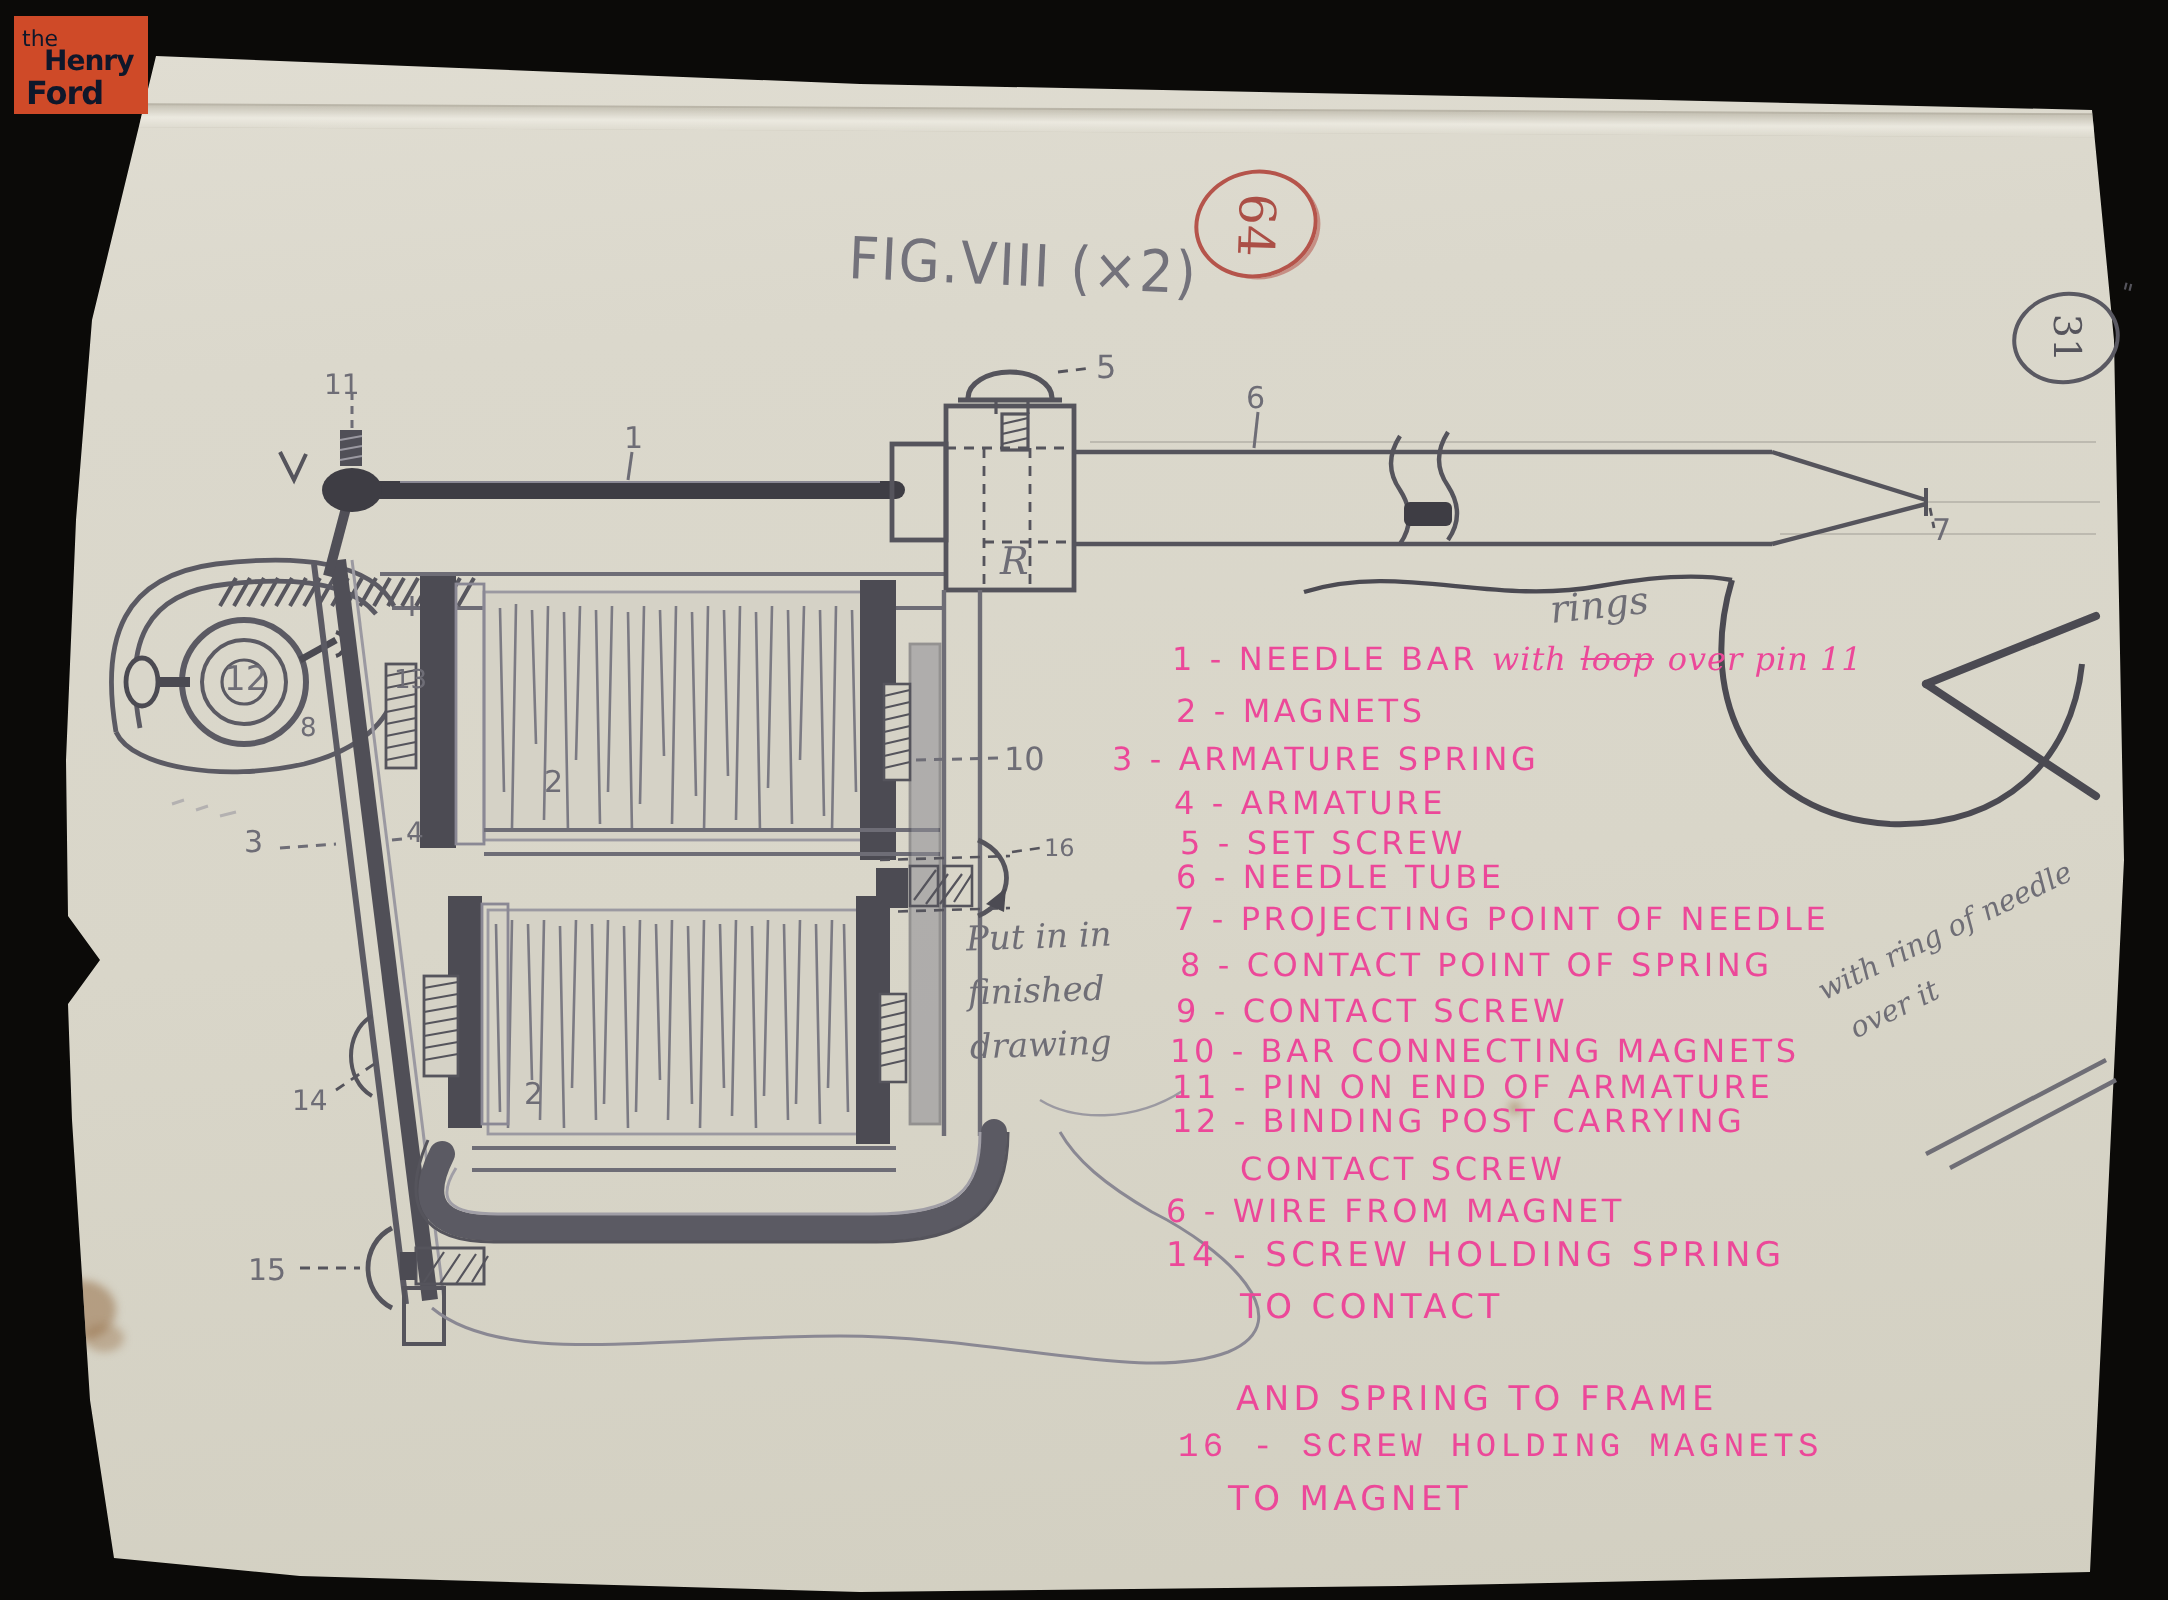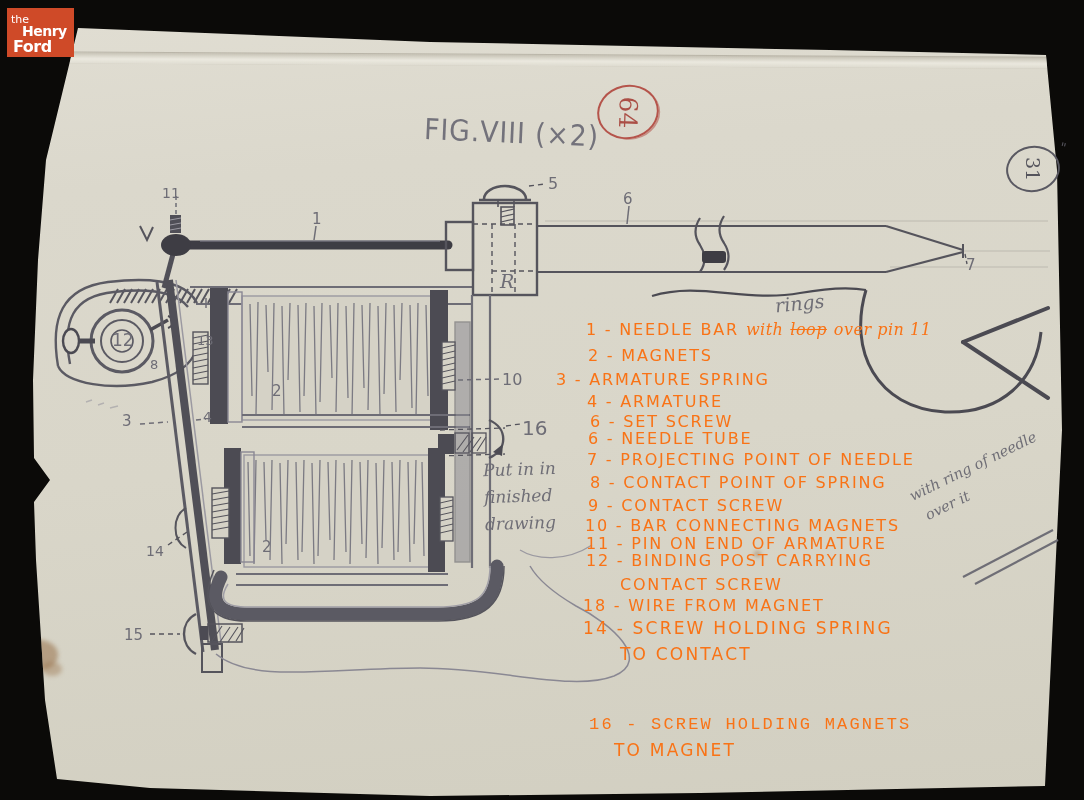--- a/index.html
+++ b/index.html
@@ -8,35 +8,35 @@
   .paper{position:absolute;inset:0;
     background:linear-gradient(175deg,#e1ded3 0%,#dbd8cc 22%,#d9d6c9 55%,#d2cfc1 100%);
     clip-path:polygon(78px 28px,430px 42px,830px 50px,1046px 55px,1057px 170px,1062px 430px,
       1052px 640px,1045px 786px,700px 793px,430px 796px,150px 788px,57px 779px,45px 700px,
       36px 560px,34px 502px,50px 480px,34px 458px,33px 380px,38px 260px,46px 160px);}
   .crease{position:absolute;left:0;top:54px;width:100%;height:11px;transform:rotate(.3deg);
     background:linear-gradient(180deg,rgba(160,154,138,.38),rgba(244,242,234,.6) 55%,rgba(0,0,0,0));
     border-top:1px solid rgba(140,134,118,.45);}
   .stain{position:absolute;border-radius:50%;filter:blur(2px);}
   .lbl{position:absolute;color:#6e6d76;font-size:15px;line-height:1;}
-  .legend-line{position:absolute;color:#f97316;font-size:16px;letter-spacing:1.8px;
+  .legend-line{position:absolute;color:#ec4899;font-size:16px;letter-spacing:1.8px;
     line-height:1;white-space:nowrap;}
   .legend-big{font-size:17px;letter-spacing:2.2px;}
   .cursive{font-family:"DejaVu Serif",serif;font-style:italic;}
   .title{position:absolute;left:425px;top:112px;color:#73727b;font-size:29px;letter-spacing:1px;
     transform:rotate(2.5deg) scaleX(.92);transform-origin:left top;white-space:nowrap;}
   .redcircle{position:absolute;left:597px;top:85px;width:58px;height:50px;border-radius:50%;
     border:2.5px solid #b5544b;transform:rotate(-12deg);box-shadow:2px 2px 0 -1px rgba(181,84,75,.55);
     display:flex;align-items:center;justify-content:center;}
   .redcircle span{transform:rotate(104deg);color:#ab4f46;font-size:25px;font-family:"DejaVu Serif",serif;}
   .graycircle{position:absolute;left:1006px;top:146px;width:50px;height:42px;border-radius:50%;
     border:2px solid #5a5962;transform:rotate(-10deg);display:flex;align-items:center;justify-content:center;}
   .graycircle span{transform:rotate(100deg);color:#55545c;font-size:19px;font-family:"DejaVu Serif",serif;}
   .ditto{position:absolute;left:1060px;top:140px;color:#55545c;font-size:13px;transform:rotate(14deg);}
-  .logo{position:absolute;left:7px;top:8px;width:67px;height:49px;background:#cf4a28;color:#ffffff;}
+  .logo{position:absolute;left:7px;top:8px;width:67px;height:49px;background:#cf4a28;color:#0f172a;}
   .logo .t1{position:absolute;left:4px;top:5px;font-size:11px;font-weight:400;}
   .logo .t2{position:absolute;left:15px;top:15px;font-size:14px;font-weight:700;letter-spacing:-.5px;}
   .logo .t3{position:absolute;left:6px;top:29px;font-size:16px;font-weight:700;letter-spacing:-.5px;}
   .note-putin{position:absolute;left:484px;top:456px;color:#6f6e76;font-size:17px;line-height:27px;
     transform:rotate(-2deg);}
   .note-ring{position:absolute;left:905px;top:486px;color:#6f6e76;font-size:14.5px;line-height:24px;
     transform:rotate(-26deg);transform-origin:left top;white-space:nowrap;}
   .rings{position:absolute;left:775px;top:292px;color:#6f6e76;font-size:19px;transform:rotate(-6deg);}
   .strike{text-decoration:line-through;}
 </style>
@@ -239,47 +239,48 @@
   <div class="lbl" style="left:623px;top:192px;">6</div>
   <div class="lbl" style="left:966px;top:258px;">7</div>
   <div class="lbl" style="left:197px;top:306px;font-size:13px;margin-top:28px;">13</div>
   <div class="lbl" style="left:112px;top:332px;font-size:17px;">12</div>
   <div class="lbl" style="left:150px;top:358px;font-size:13px;">8</div>
   <div class="lbl" style="left:122px;top:414px;">3</div>
   <div class="lbl" style="left:203px;top:410px;font-size:14px;">4</div>
   <div class="lbl" style="left:272px;top:384px;">2</div>
   <div class="lbl" style="left:262px;top:540px;">2</div>
   <div class="lbl" style="left:502px;top:372px;font-size:16px;">10</div>
-  <div class="lbl" style="left:522px;top:418px;font-size:20px;">16</div>
+  <div class="lbl" style="left:522px;top:418px;font-size:12px;">16</div>
   <div class="lbl" style="left:146px;top:544px;font-size:14px;">14</div>
   <div class="lbl" style="left:124px;top:628px;">15</div>
 
   <div class="legend-line" style="left:586px;top:322px;">
     <span>1 - NEEDLE BAR</span>
     <span class="cursive" style="letter-spacing:.5px;">with</span>
     <span class="cursive strike" style="letter-spacing:.5px;">loop</span>
     <span class="cursive" style="letter-spacing:.5px;">over pin 11</span>
   </div>
   <div class="rings cursive">rings</div>
 
   <div class="legend-line" style="left:588px;top:348px;">2 - MAGNETS</div>
   <div class="legend-line" style="left:556px;top:372px;">3 - ARMATURE SPRING</div>
   <div class="legend-line" style="left:587px;top:394px;">4 - ARMATURE</div>
-  <div class="legend-line" style="left:590px;top:414px;">6 - SET SCREW</div>
+  <div class="legend-line" style="left:590px;top:414px;">5 - SET SCREW</div>
   <div class="legend-line" style="left:588px;top:431px;">6 - NEEDLE TUBE</div>
   <div class="legend-line" style="left:587px;top:452px;">7 - PROJECTING POINT OF NEEDLE</div>
   <div class="legend-line" style="left:590px;top:475px;">8 - CONTACT POINT OF SPRING</div>
   <div class="legend-line" style="left:588px;top:498px;">9 - CONTACT SCREW</div>
   <div class="legend-line" style="left:585px;top:518px;">10 - BAR CONNECTING MAGNETS</div>
   <div class="legend-line" style="left:586px;top:536px;">11 - PIN ON END OF ARMATURE</div>
   <div class="legend-line" style="left:586px;top:553px;">12 - BINDING POST CARRYING</div>
   <div class="legend-line" style="left:620px;top:577px;">CONTACT SCREW</div>
-  <div class="legend-line" style="left:583px;top:598px;">18 - WIRE FROM MAGNET</div>
+  <div class="legend-line" style="left:583px;top:598px;">6 - WIRE FROM MAGNET</div>
   <div class="legend-line legend-big" style="left:583px;top:620px;">14 - SCREW HOLDING SPRING</div>
   <div class="legend-line legend-big" style="left:620px;top:646px;">TO CONTACT</div>
+  <div class="legend-line legend-big" style="left:618px;top:692px;">AND SPRING TO FRAME</div>
   <div class="legend-line legend-big" style="left:589px;top:716px;font-family:Liberation Mono, monospace;">16 - SCREW HOLDING MAGNETS</div>
   <div class="legend-line legend-big" style="left:614px;top:742px;">TO MAGNET</div>
 
   <div class="note-putin cursive">
     <div>Put in in</div>
     <div>finished</div>
     <div>drawing</div>
   </div>
   <div class="note-ring cursive">
     <div>with ring of needle</div>

